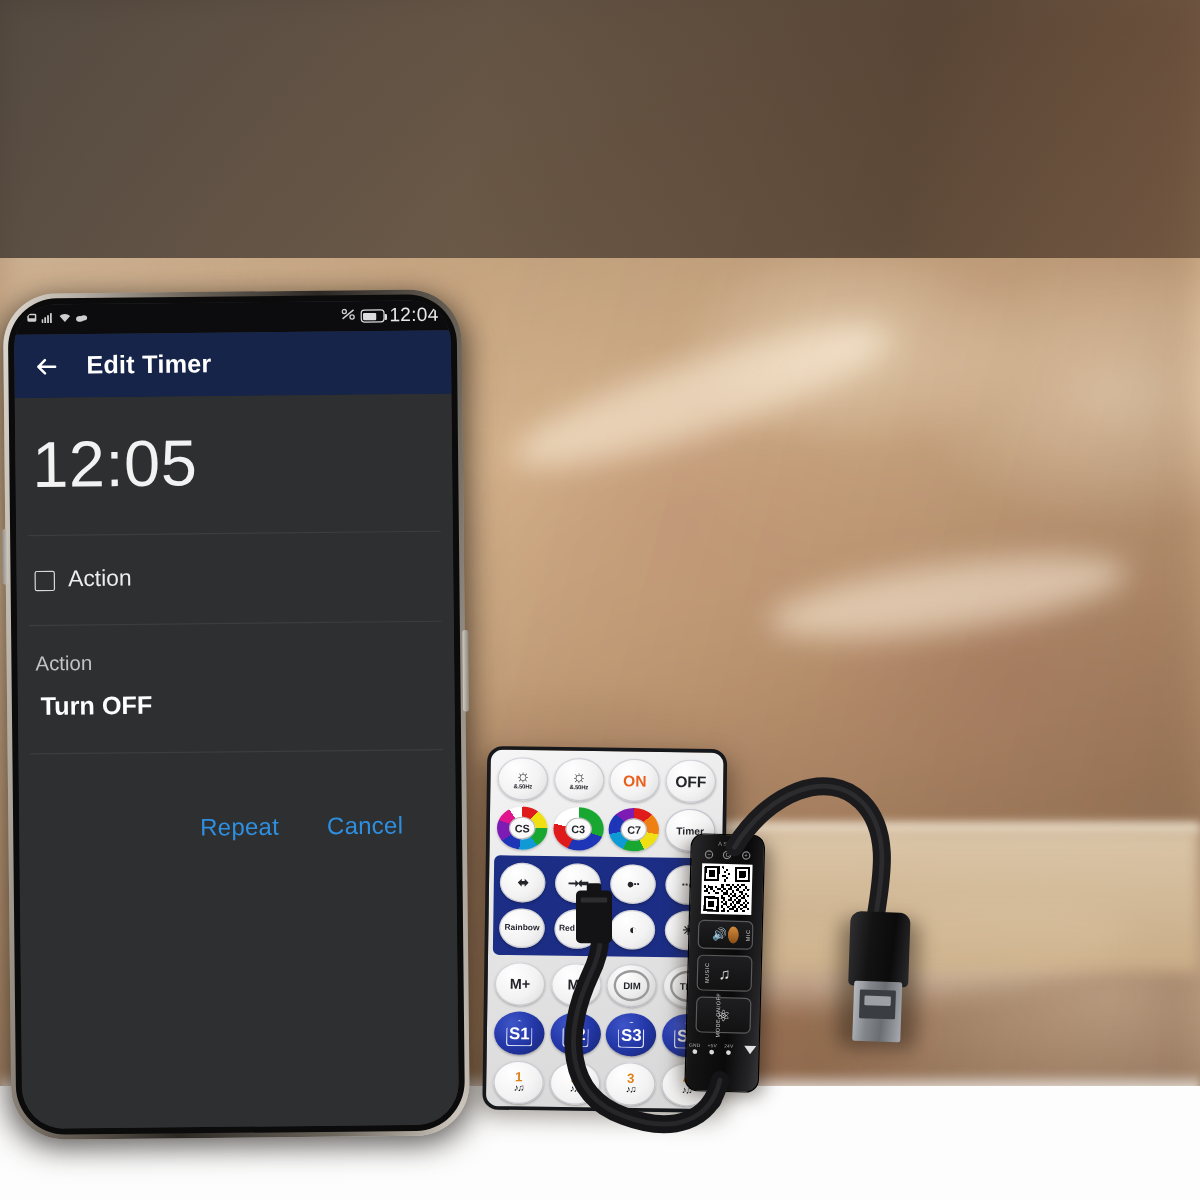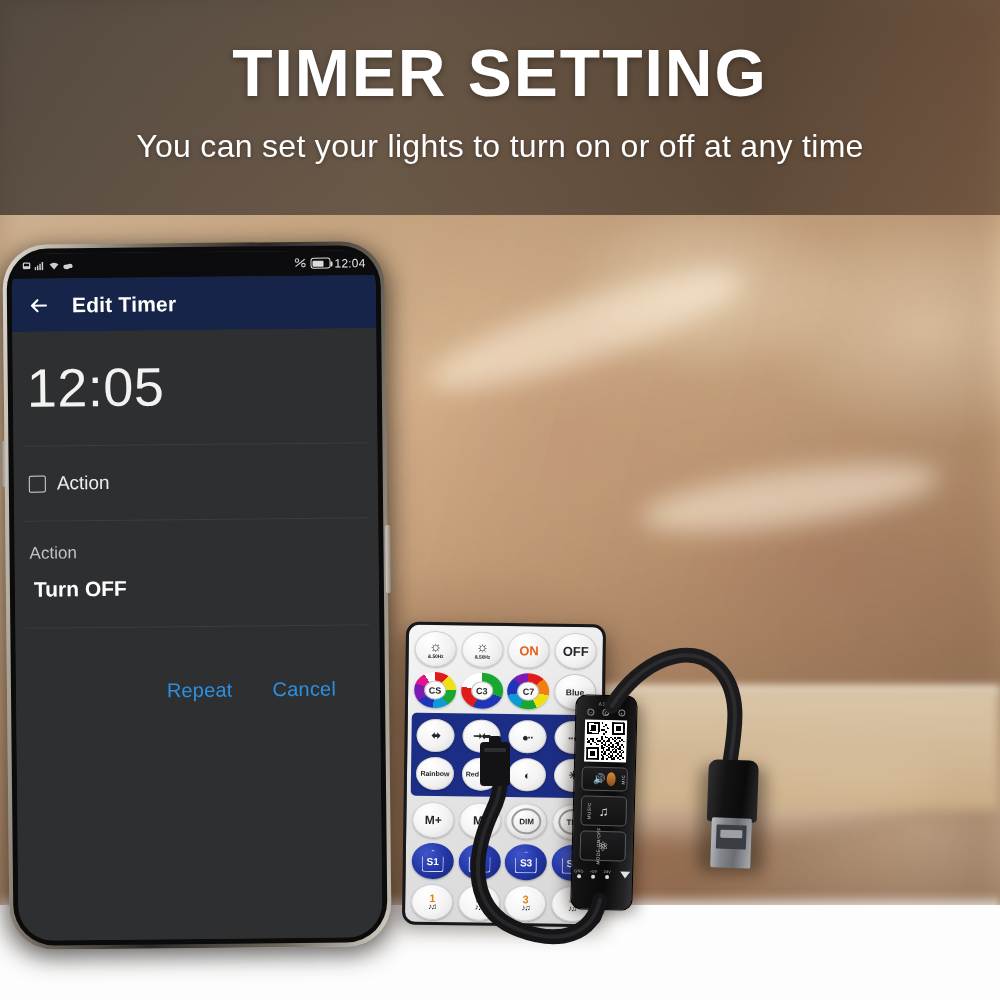--- a/index.html
+++ b/index.html
@@ -125,21 +125,21 @@
     position:relative; display:inline-block;
   }
   .battery:after{
     content:""; position:absolute; right:-3.4px; top:3px; width:2px; height:5px;
     background:#dcdcdc; border-radius:0 1px 1px 0;
   }
   .battery i{
     position:absolute; left:1.5px; top:1.5px; height:6px; width:11px;
     background:#dcdcdc; border-radius:1px; display:block;
   }
-  .sb-time{ font-size:12px; letter-spacing:.2px; }
+  .sb-time{ font-size:16px; letter-spacing:.2px; }
 
   
   .appbar{
     position:absolute; left:0; top:25px; width:364px; height:53px;
     background:#152448; display:flex; align-items:center; padding-left:14px;
   }
   .back-arrow{
     width:26px; height:26px; position:relative; cursor:pointer; flex:0 0 auto;
   }
   .back-arrow svg{ display:block; }
@@ -247,21 +247,21 @@
   }
   .r-btn.ring span{ position:relative; z-index:2; font-size:8px; }
 
   .house{
     width:42px; height:36px; border-radius:50%;
     background:radial-gradient(circle at 35% 28%, #3e55c8 0%, #2337a8 50%, #16246e 100%);
     display:flex; align-items:center; justify-content:center; position:relative;
     box-shadow:0 1px 2px rgba(0,0,0,.3); cursor:pointer;
   }
   .house .tag{
-    color:#ffffff; font-size:10px; font-weight:bold; position:relative; z-index:2;
+    color:#ffffff; font-size:14px; font-weight:bold; position:relative; z-index:2;
   }
   .house:before{
     content:""; position:absolute; left:50%; top:50%; transform:translate(-50%,-50%);
     width:20px; height:20px; border:1.6px solid rgba(255,255,255,.85);
     border-radius:3px 3px 3px 3px; clip-path:polygon(50% 0,100% 32%,100% 100%,0 100%,0 32%);
   }
   .num-btn{
     width:42px; height:36px; border-radius:50%; position:relative; cursor:pointer;
     background:radial-gradient(circle at 35% 28%, #ffffff 0%, #f3f3f3 55%, #dedede 100%);
     box-shadow:0 1px 2px rgba(0,0,0,.25), inset 0 0 0 1px rgba(140,140,160,.4);
@@ -368,22 +368,20 @@
 
   <div class="bg-photo"></div>
   <div class="bg-soft"></div>
   <div class="sheet-streak" style="left:420px;top:300px;width:330px;height:60px;transform:rotate(-18deg);"></div>
   <div class="sheet-streak" style="left:640px;top:470px;width:300px;height:55px;transform:rotate(-8deg);"></div>
   <div class="sheet-streak" style="left:560px;top:760px;width:380px;height:70px;transform:rotate(-5deg);opacity:.75;"></div>
   <div class="wall-edge"></div>
   <div class="wall-band"></div>
 
   <div class="banner"></div>
-  <div class="banner-title">TIMER SETTING</div>
-  <div class="banner-sub">You can set your lights to turn on or off at any time</div>
 
   <div class="floor-blur"></div>
   <div class="floor"></div>
 
   <div id="phone">
     <div class="phone-shadow"></div>
     <div class="phone-outer"></div>
     <div class="phone-btn-power"></div>
     <div class="phone-btn-vol"></div>
     <div class="phone-frame"></div>
@@ -491,21 +489,21 @@
           <div class="wheel w-cs">
             <span class="hub">CS</span>
           </div>
           <div class="wheel w-c3">
             <span class="hub">C3</span>
           </div>
           <div class="wheel w-c7">
             <span class="hub">C7</span>
           </div>
           <div class="wheel w-auto">
-            <span class="hub" style="background:transparent;box-shadow:none;font-size:8.5px;">Blue</span>
+            <span class="hub" style="background:transparent;box-shadow:none;font-size:8.5px;">Timer</span>
           </div>
         </div>
       </div>
 
       <div class="r-blue">
         <div class="r-row">
           <div class="r-btn sm">
               <span class="arrow-ico">⬌</span>
             </div>
           <div class="r-btn sm">

